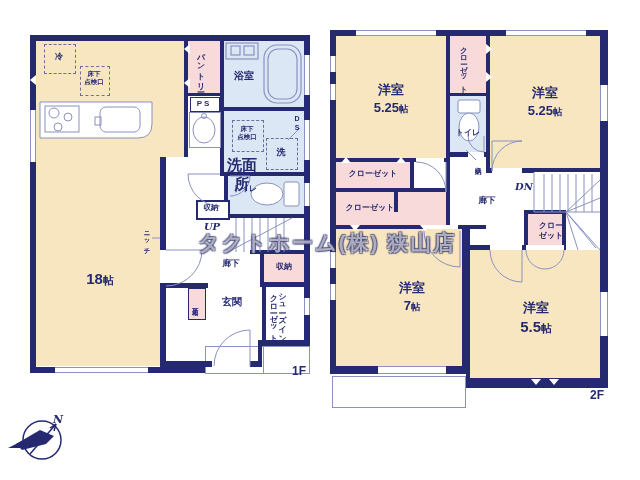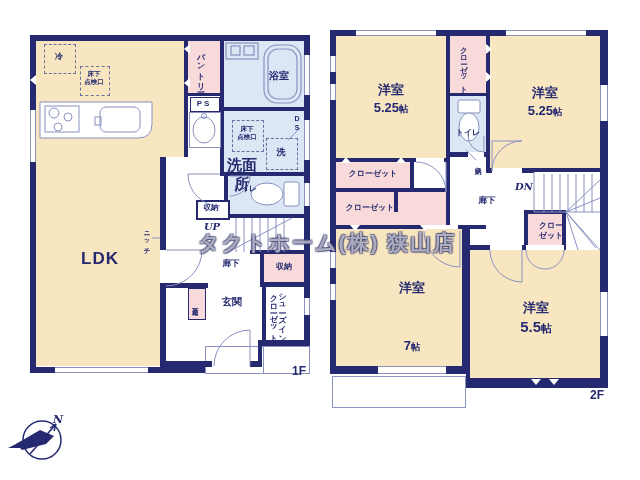--- a/index.html
+++ b/index.html
@@ -227,24 +227,24 @@
 
     <g>
       <circle cx="42" cy="440" r="19" stroke="#252a70" stroke-width="1.5" fill="none"></circle>
       <line x1="30" y1="454" x2="56" y2="424" stroke="#252a70" stroke-width="1.5"></line>
       <path d="M56 424 L50 428 M56 424 L54 431" stroke="#252a70" stroke-width="1.5" fill="none"></path>
       <polygon points="16,444 40,430 54,436 46,444 22,450" fill="#252a70"></polygon>
       <polygon points="8,448 24,440 26,448" fill="#252a70"></polygon>
     </g>
   </svg>
 
-  <div class="lb" style="left:60px;top:248px;width:80px;font-size:17px;letter-spacing:1px;">LDK</div>
+  <div class="lb" style="left:60px;top:270px;width:80px;font-size:15px;"><span>18</span><span class="unit">帖</span></div>
   <div class="lb vlb" style="left:195px;top:45px;height:46px;font-size:8px;font-weight:600;">パントリー</div>
   <div class="lb" style="left:190px;top:99px;width:28px;font-size:8px;letter-spacing:2px;">PS</div>
-  <div class="lb" style="left:226px;top:70px;width:36px;font-size:10px;margin-left:35px;">浴室</div>
+  <div class="lb" style="left:226px;top:70px;width:36px;font-size:10px;">浴室</div>
   <div class="lb" style="left:222px;top:156px;width:40px;font-size:15px;">洗面所</div>
   <div class="lb" style="left:290px;top:114px;width:14px;font-size:7px;line-height:1.3;">D
 S</div>
   <div class="lb" style="left:230px;top:184px;width:30px;font-size:8px;font-weight:600;">トイレ</div>
   <div class="lb" style="left:196px;top:203px;width:30px;font-size:7.5px;">収納</div>
   <div class="lb it" style="left:200px;top:221px;width:24px;font-size:10px;">UP</div>
   <div class="lb" style="left:216px;top:258px;width:30px;font-size:8.5px;">廊下</div>
   <div class="lb vlb" style="left:143px;top:222px;height:34px;font-size:6.5px;font-weight:600;">ニッチ</div>
   <div class="lb" style="left:266px;top:262px;width:36px;font-size:8px;">収納</div>
   <div class="lb vlb" style="left:268px;top:288px;height:52px;font-size:8px;line-height:1.1;">シューズイン
@@ -257,21 +257,21 @@
   <div class="lb" style="left:232px;top:125px;width:30px;font-size:6.5px;">床下
 点検口</div>
   <div class="lb" style="left:266px;top:147px;width:30px;font-size:9px;">洗</div>
   <div class="lb" style="left:284px;top:364px;width:30px;font-size:12px;font-weight:700;">1F</div>
 
   <div class="lb" style="left:361px;top:82px;width:60px;font-size:13px;">洋室</div>
   <div class="lb" style="left:361px;top:100px;width:60px;font-size:13px;"><span>5.25</span><span class="unit">帖</span></div>
   <div class="lb" style="left:515px;top:85px;width:60px;font-size:13px;">洋室</div>
   <div class="lb" style="left:515px;top:103px;width:60px;font-size:13px;"><span>5.25</span><span class="unit">帖</span></div>
   <div class="lb" style="left:382px;top:280px;width:60px;font-size:13px;">洋室</div>
-  <div class="lb" style="left:382px;top:298px;width:60px;font-size:13px;margin-top:40px;"><span>7</span><span class="unit">帖</span></div>
+  <div class="lb" style="left:382px;top:298px;width:60px;font-size:13px;"><span>7</span><span class="unit">帖</span></div>
   <div class="lb" style="left:506px;top:300px;width:60px;font-size:13px;">洋室</div>
   <div class="lb" style="left:506px;top:318px;width:60px;font-size:15px;"><span>5.5</span><span class="unit">帖</span></div>
   <div class="lb vlb" style="left:459px;top:39px;height:52px;font-size:7.5px;font-weight:600;">クローゼット</div>
   <div class="lb" style="left:453px;top:128px;width:30px;font-size:8px;font-weight:600;">トイレ</div>
   <div class="lb vlb" style="left:474px;top:150px;height:26px;font-size:6.5px;font-weight:600;">収納</div>
   <div class="lb" style="left:341px;top:169px;width:64px;font-size:8px;">クローゼット</div>
   <div class="lb" style="left:338px;top:203px;width:64px;font-size:8px;">クローゼット</div>
   <div class="lb" style="left:528px;top:221px;width:46px;font-size:8px;line-height:1.3;">クロー
 ゼット</div>
   <div class="lb" style="left:472px;top:195px;width:30px;font-size:8.5px;">廊下</div>

